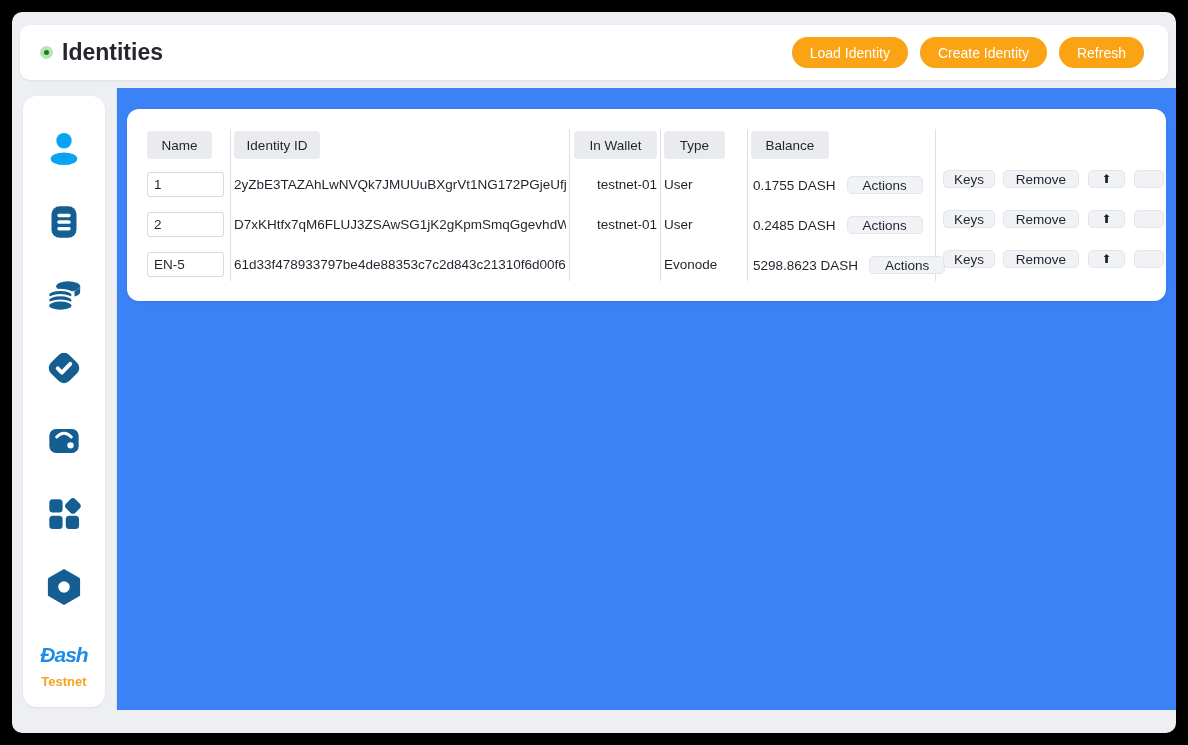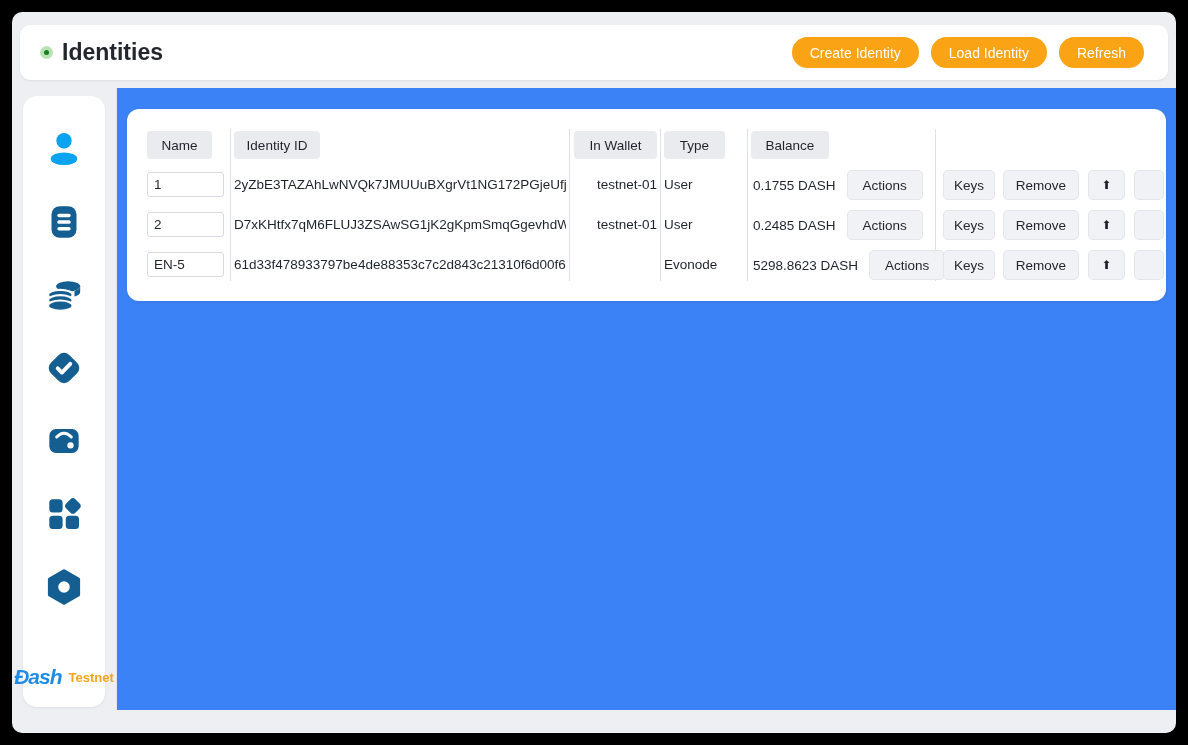--- a/index.html
+++ b/index.html
@@ -27,21 +27,21 @@
   .btn-orange { background:#f9a315; color:#fff; font-size:14px; border:none; border-radius:16px;
                 height:31px; padding:0 18px; cursor:pointer; }
 
   
   .content { display:flex; height:622px; }
   .rail { width:105px; border-right:1px solid #e1e3e8; background:#edeff3; }
   .side-card { width:82px; height:611px; margin:8px auto 0; background:#fff; border-radius:14px;
                box-shadow:0 1px 2px rgba(30,40,60,.08); display:flex; flex-direction:column;
                align-items:center; padding:31px 0 18px; gap:29px; }
   .side-item { width:44px; height:44px; display:flex; align-items:center; justify-content:center; cursor:pointer; }
-  .logo-block { margin-top:auto; display:flex; flex-direction:row; align-items:center; gap:7px; }
+  .logo-block { margin-top:auto; display:flex; flex-direction:column; align-items:center; gap:7px; }
   .dash-logo { font-size:21px; font-weight:700; font-style:italic; color:#1e8ce6; letter-spacing:-1px; }
   .network-label { font-size:13px; font-weight:700; color:#f5a41f; }
 
   .main { flex:1; background:#3b82f6; position:relative; }
   .table-card { position:absolute; left:10px; top:21px; width:1039px; height:192px; background:#fff;
                 border-radius:12px; box-shadow:0 1px 3px rgba(30,40,60,.10); overflow:hidden; }
 
   
   .sep { position:absolute; top:20px; height:152px; width:1px; background:#dde0e5; }
   .sep1{left:103px;} .sep2{left:442px;} .sep3{left:533px;} .sep4{left:620px;} .sep5{left:808px;}
@@ -55,21 +55,21 @@
   .r0{top:61px;} .r1{top:101px;} .r2{top:141px;}
 
   .name-input { position:absolute; left:20px; top:2px; width:77px; height:25px; border:1px solid #d7dae0;
                 border-radius:3px; background:#fff; font-size:13.5px; padding:0 6px; color:#1f242c; }
   .cell { position:absolute; top:0; height:30px; line-height:30px; font-size:13.5px; color:#1f242c;
           white-space:nowrap; overflow:hidden; }
   .cell-id{left:107px;width:332px;} .cell-wallet{left:470px;width:84px;} .cell-type{left:537px;width:80px;}
   .balwrap { position:absolute; left:626px; width:182px; height:30px; display:flex; align-items:center; gap:11px; }
   .bal { font-size:13.5px; color:#1f242c; white-space:nowrap; }
 
-  .btn-sm { height:30px; background:#f0f2f6; border:1px solid #e3e5eb; border-radius:5px; font-size:13.5px;
+  .btn-sm { height:18px; background:#f0f2f6; border:1px solid #e3e5eb; border-radius:5px; font-size:13.5px;
             color:#1f242c; display:flex; align-items:center; justify-content:center; cursor:pointer; flex:0 0 auto; }
   .actions-btn { padding:0 15px; }
   .keys-btn   { position:absolute; left:816px; width:52px; }
   .remove-btn { position:absolute; left:876px; width:76px; }
   .up-btn     { position:absolute; left:961px; width:37px; font-size:12px; }
   .partial-btn{ position:absolute; left:1007px; width:30px; }
 
   .icon-blue  { fill:#145e92; }
   .icon-light { fill:#0aa3f2; }
 </style>
@@ -77,22 +77,22 @@
 <body>
 
 <div class="win">
 
 
   <div class="header-wrap">
     <div class="header-card">
       <span class="status-dot"></span>
       <span class="page-title">Identities</span>
       <div class="header-buttons">
+        <button class="btn-orange">Load Identity</button>
         <button class="btn-orange">Create Identity</button>
-        <button class="btn-orange">Load Identity</button>
         <button class="btn-orange">Refresh</button>
       </div>
     </div>
   </div>
 
   <div class="content">
 
     <div class="rail">
       <div class="side-card">
 

